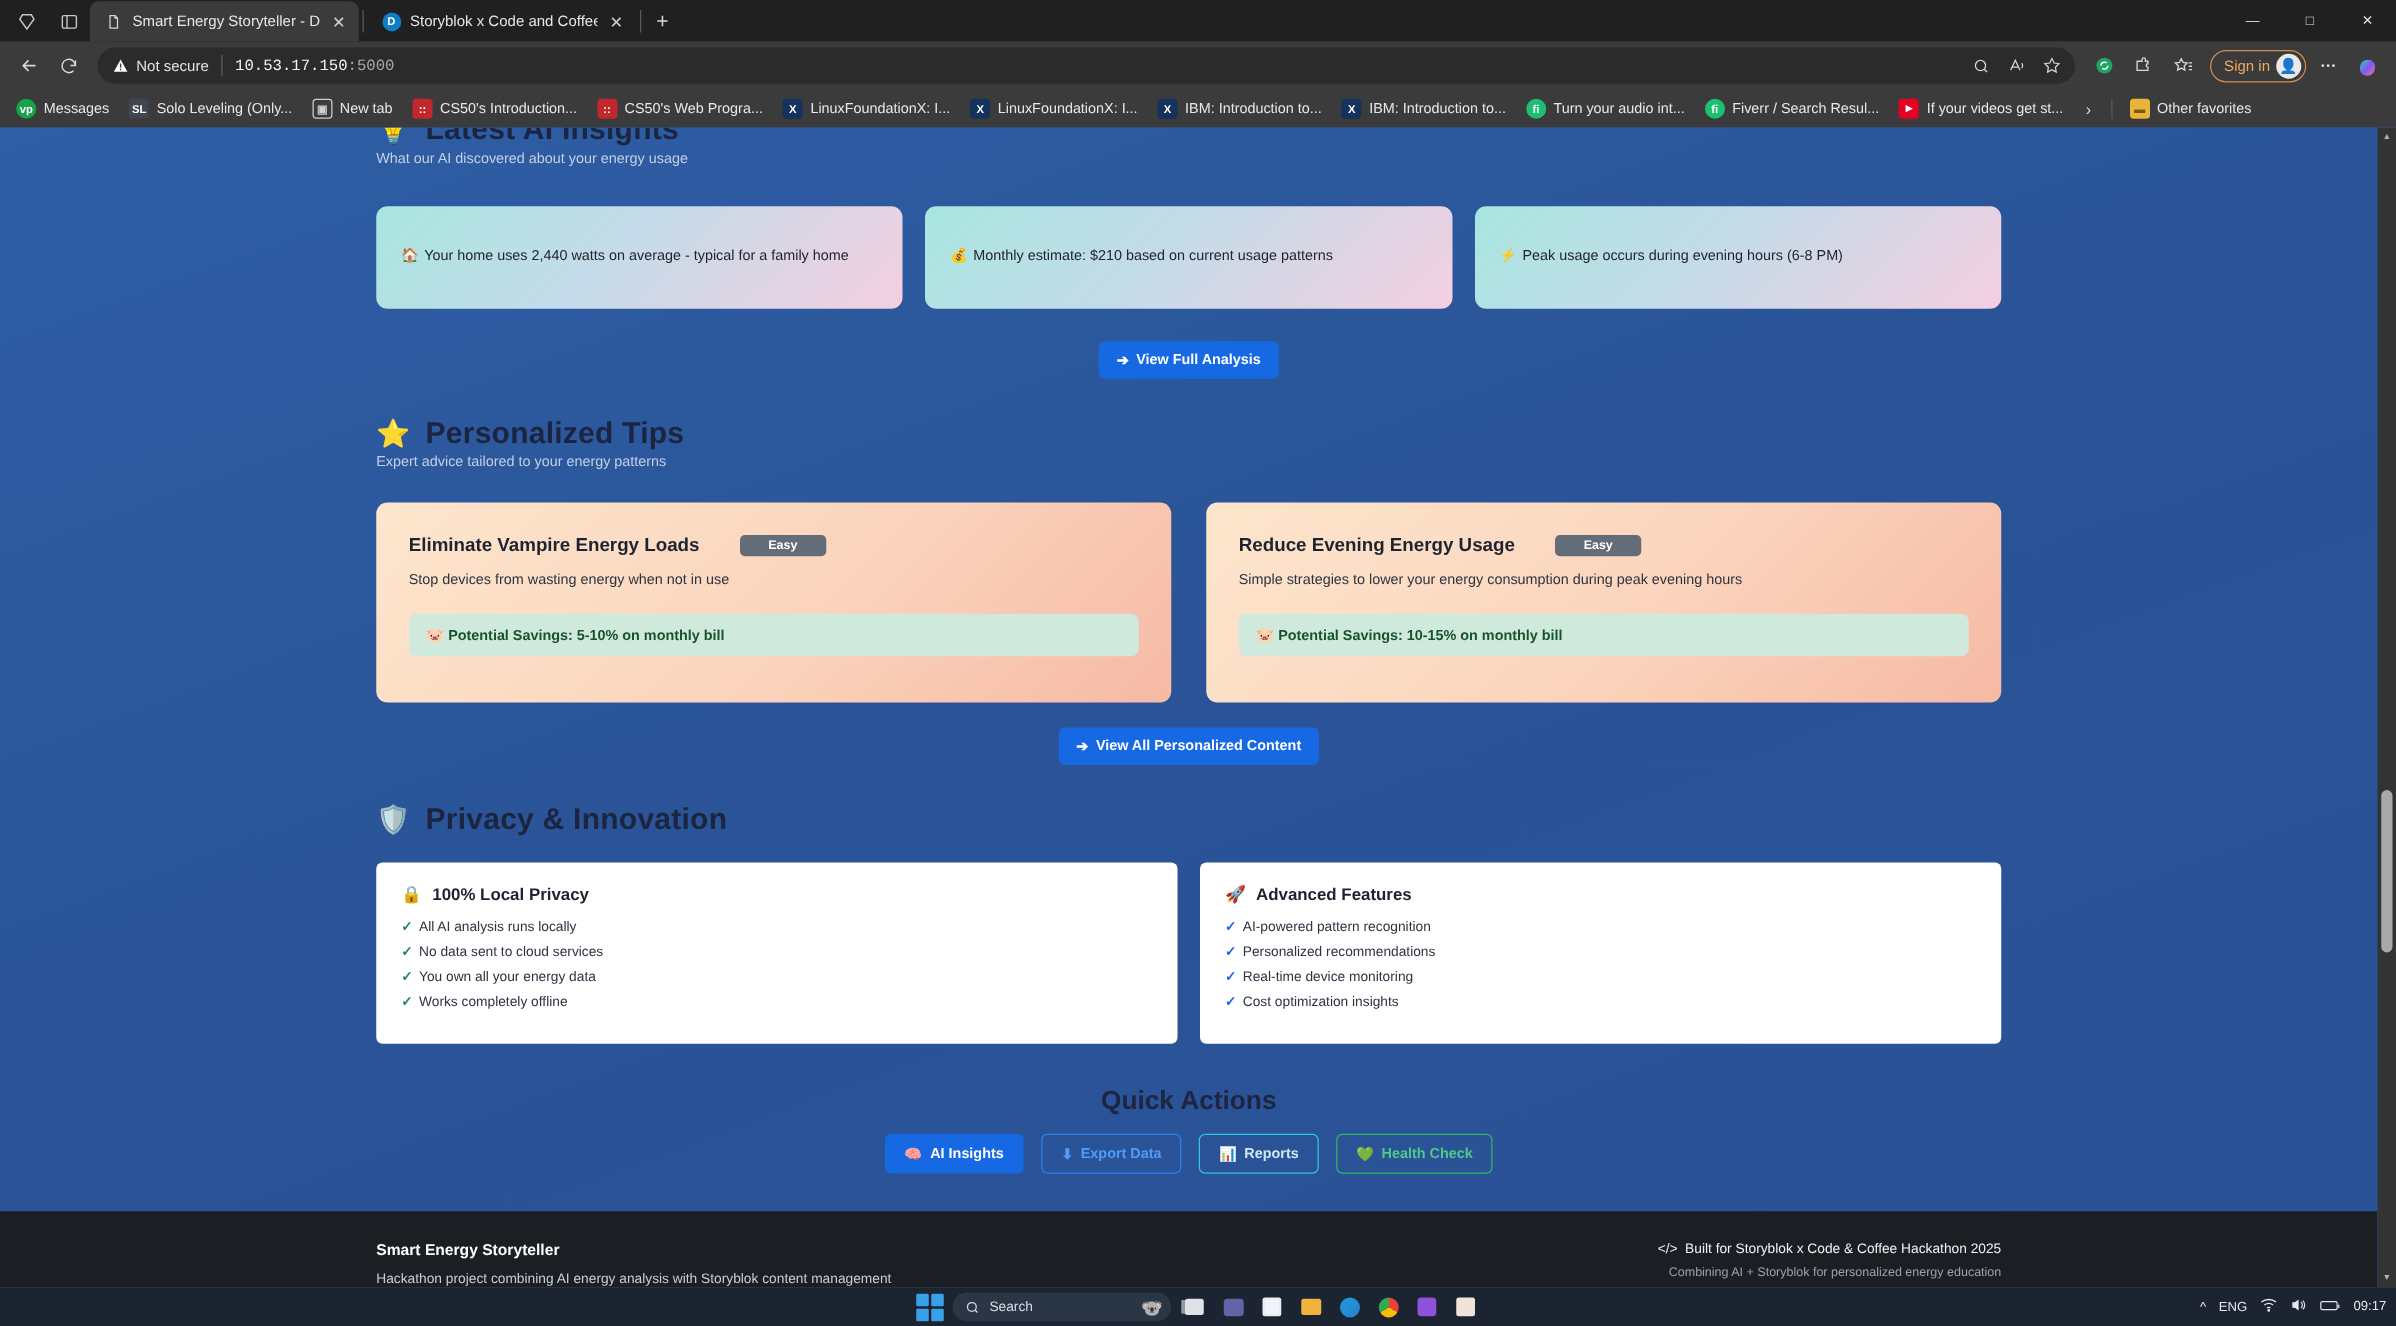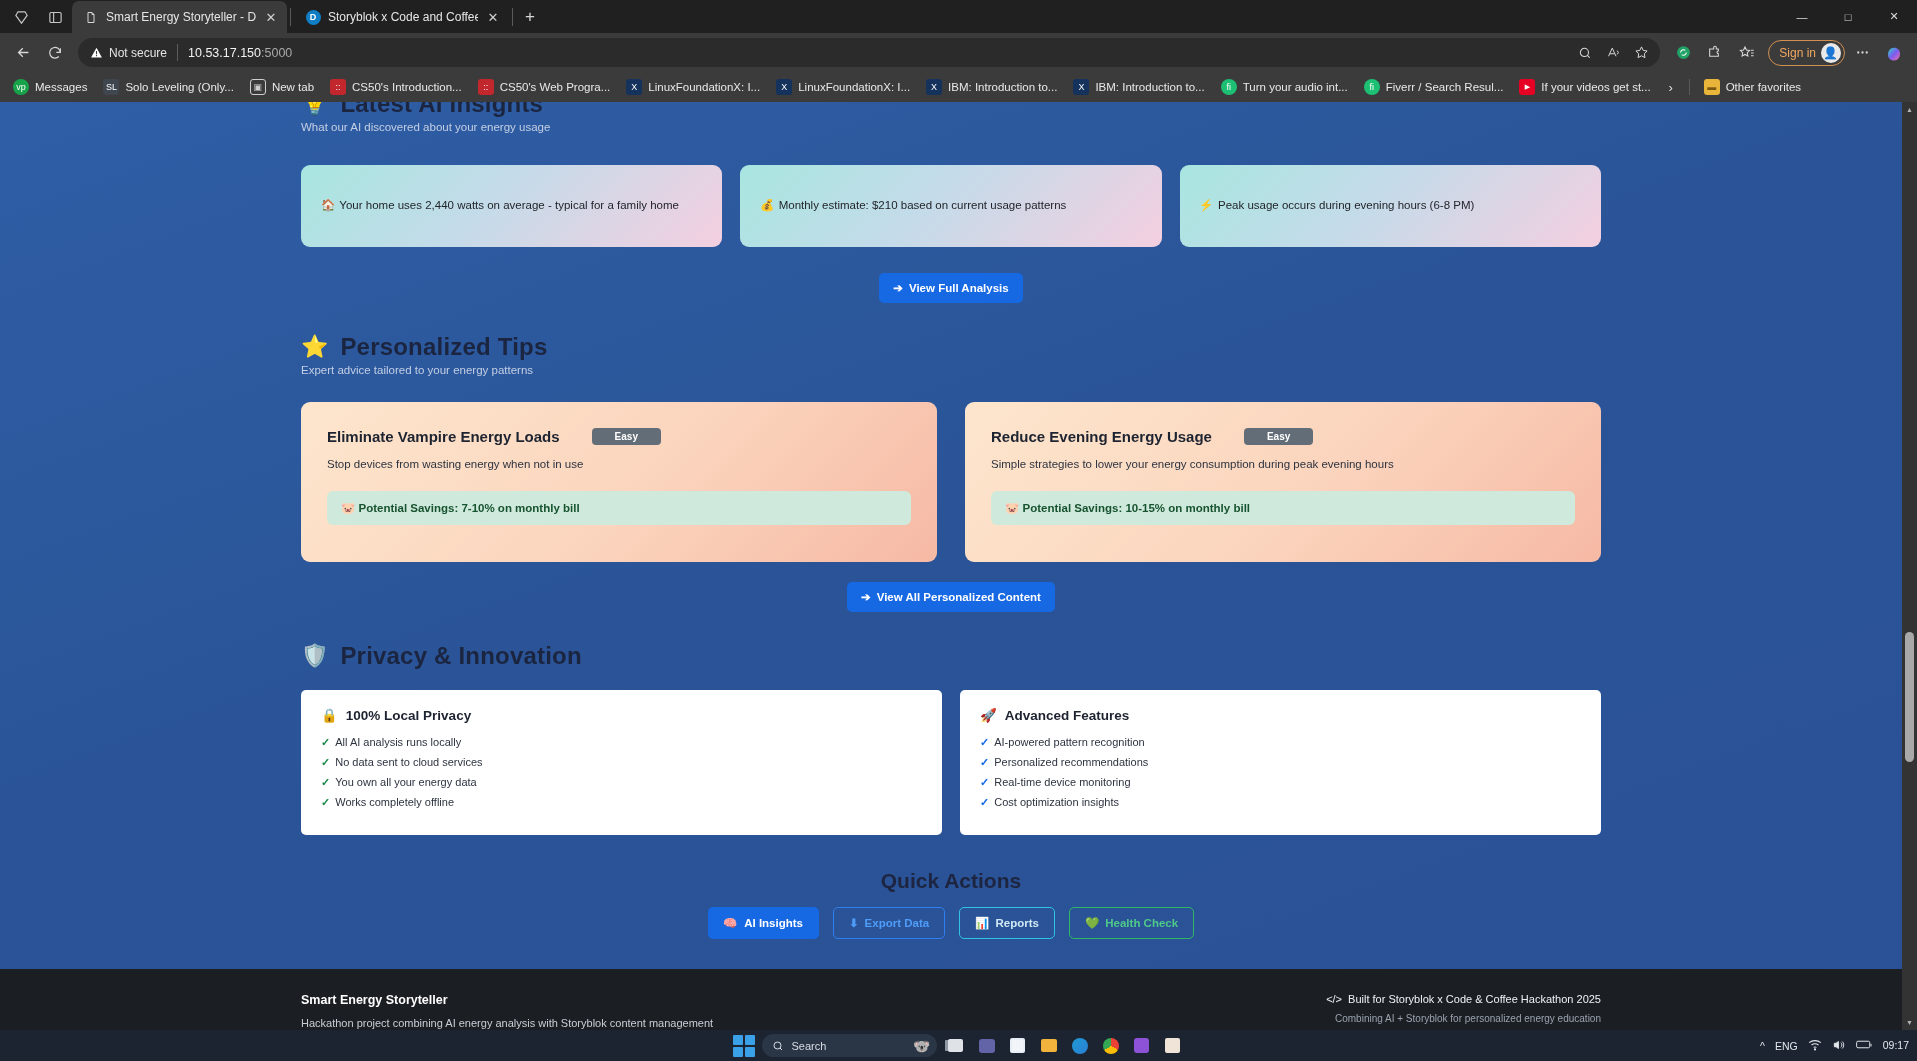--- a/index.html
+++ b/index.html
@@ -31,34 +31,34 @@
 
   .toolbar { height: 39px; background: #3b3b3b; display: flex; align-items: center; padding: 0 8px; gap: 2px; }
   .tbtn { width: 30px; height: 30px; border-radius: 5px; display: flex; align-items: center; justify-content: center; color: #d8d8d8; flex: 0 0 auto; }
   .omnibox {
     flex: 1 1 auto; height: 29px; background: #2b2b2b; border-radius: 15px;
     display: flex; align-items: center; padding: 0 6px 0 12px; margin: 0 6px;
     min-width: 0;
   }
   .notsecure { display: flex; align-items: center; gap: 6px; color: #e4e4e4; font-size: 12px; white-space: nowrap; }
   .omni-sep { width: 1px; height: 17px; background: #5d5d5d; margin: 0 10px; }
-  .url { font-size: 12.5px; color: #cfcfcf; flex: 1 1 auto; white-space: nowrap; overflow: hidden; }
+  .url { font-size: 12.5px; color: #cfcfcf; flex: 1 1 auto; white-space: nowrap; overflow: hidden; font-family: Liberation Mono, monospace; }
   .url .host { color: #f2f2f2; }
   .url .port { color: #a9a9a9; }
   .omni-actions { display: flex; align-items: center; gap: 2px; }
   .omni-actions .tbtn { width: 26px; height: 26px; }
   .signin {
     height: 26px; border: 1px solid #d18f50; border-radius: 13px; display: flex; align-items: center;
     gap: 5px; padding: 0 3px 0 10px; color: #f0a860; font-size: 12px; margin-left: 4px; flex: 0 0 auto;
   }
   .signin .av { width: 20px; height: 20px; border-radius: 50%; background: #e9e9e9; display:flex;align-items:center;justify-content:center; color:#555; font-size:12px;}
 
   .bookmarks { height: 30px; background: #3b3b3b; display: flex; align-items: center; padding: 0 6px; gap: 2px; overflow: hidden; }
   .bm { display: flex; align-items: center; gap: 6px; padding: 3px 7px; border-radius: 5px; color: #e8e8e8; font-size: 11.5px; white-space: nowrap; flex: 0 0 auto; }
-  .bm-ico { width: 16px; height: 16px; border-radius: 3px; display: flex; align-items: center; justify-content: center; font-size: 9px; font-weight: normal; color: #fff; flex: 0 0 16px; }
+  .bm-ico { width: 16px; height: 16px; border-radius: 3px; display: flex; align-items: center; justify-content: center; font-size: 9px; font-weight: bold; color: #fff; flex: 0 0 16px; }
   .bm-overflow { width: 22px; text-align: center; color: #ddd; font-size: 13px; flex: 0 0 auto; }
   .bm-sep { width: 1px; height: 16px; background: #5a5a5a; margin: 0 5px; flex: 0 0 auto; }
 
   
   .viewport { flex: 1 1 auto; position: relative; background: #2b5ca8; overflow: hidden; }
   .page {
     position: absolute; inset: 0 15px 0 0;
     background: linear-gradient(160deg, #2f5ea6 0%, #2a5497 45%, #2b5197 100%);
     overflow: hidden;
   }
@@ -374,21 +374,21 @@
           </div>
           <div class="sec-sub">Expert advice tailored to your energy patterns</div>
 
           <div class="tips-grid">
             <div class="tip-card">
               <div class="tip-head">
                 <span class="tip-title">Eliminate Vampire Energy Loads</span>
                 <span class="badge">Easy</span>
               </div>
               <div class="tip-desc">Stop devices from wasting energy when not in use</div>
-              <div class="savings"><span>🐷</span> <span>Potential Savings: 7-10% on monthly bill</span></div>
+              <div class="savings"><span>🐷</span> <span>Potential Savings: 5-10% on monthly bill</span></div>
             </div>
             <div class="tip-card">
               <div class="tip-head">
                 <span class="tip-title">Reduce Evening Energy Usage</span>
                 <span class="badge">Easy</span>
               </div>
               <div class="tip-desc">Simple strategies to lower your energy consumption during peak evening hours</div>
               <div class="savings"><span>🐷</span> <span>Potential Savings: 10-15% on monthly bill</span></div>
             </div>
           </div>

